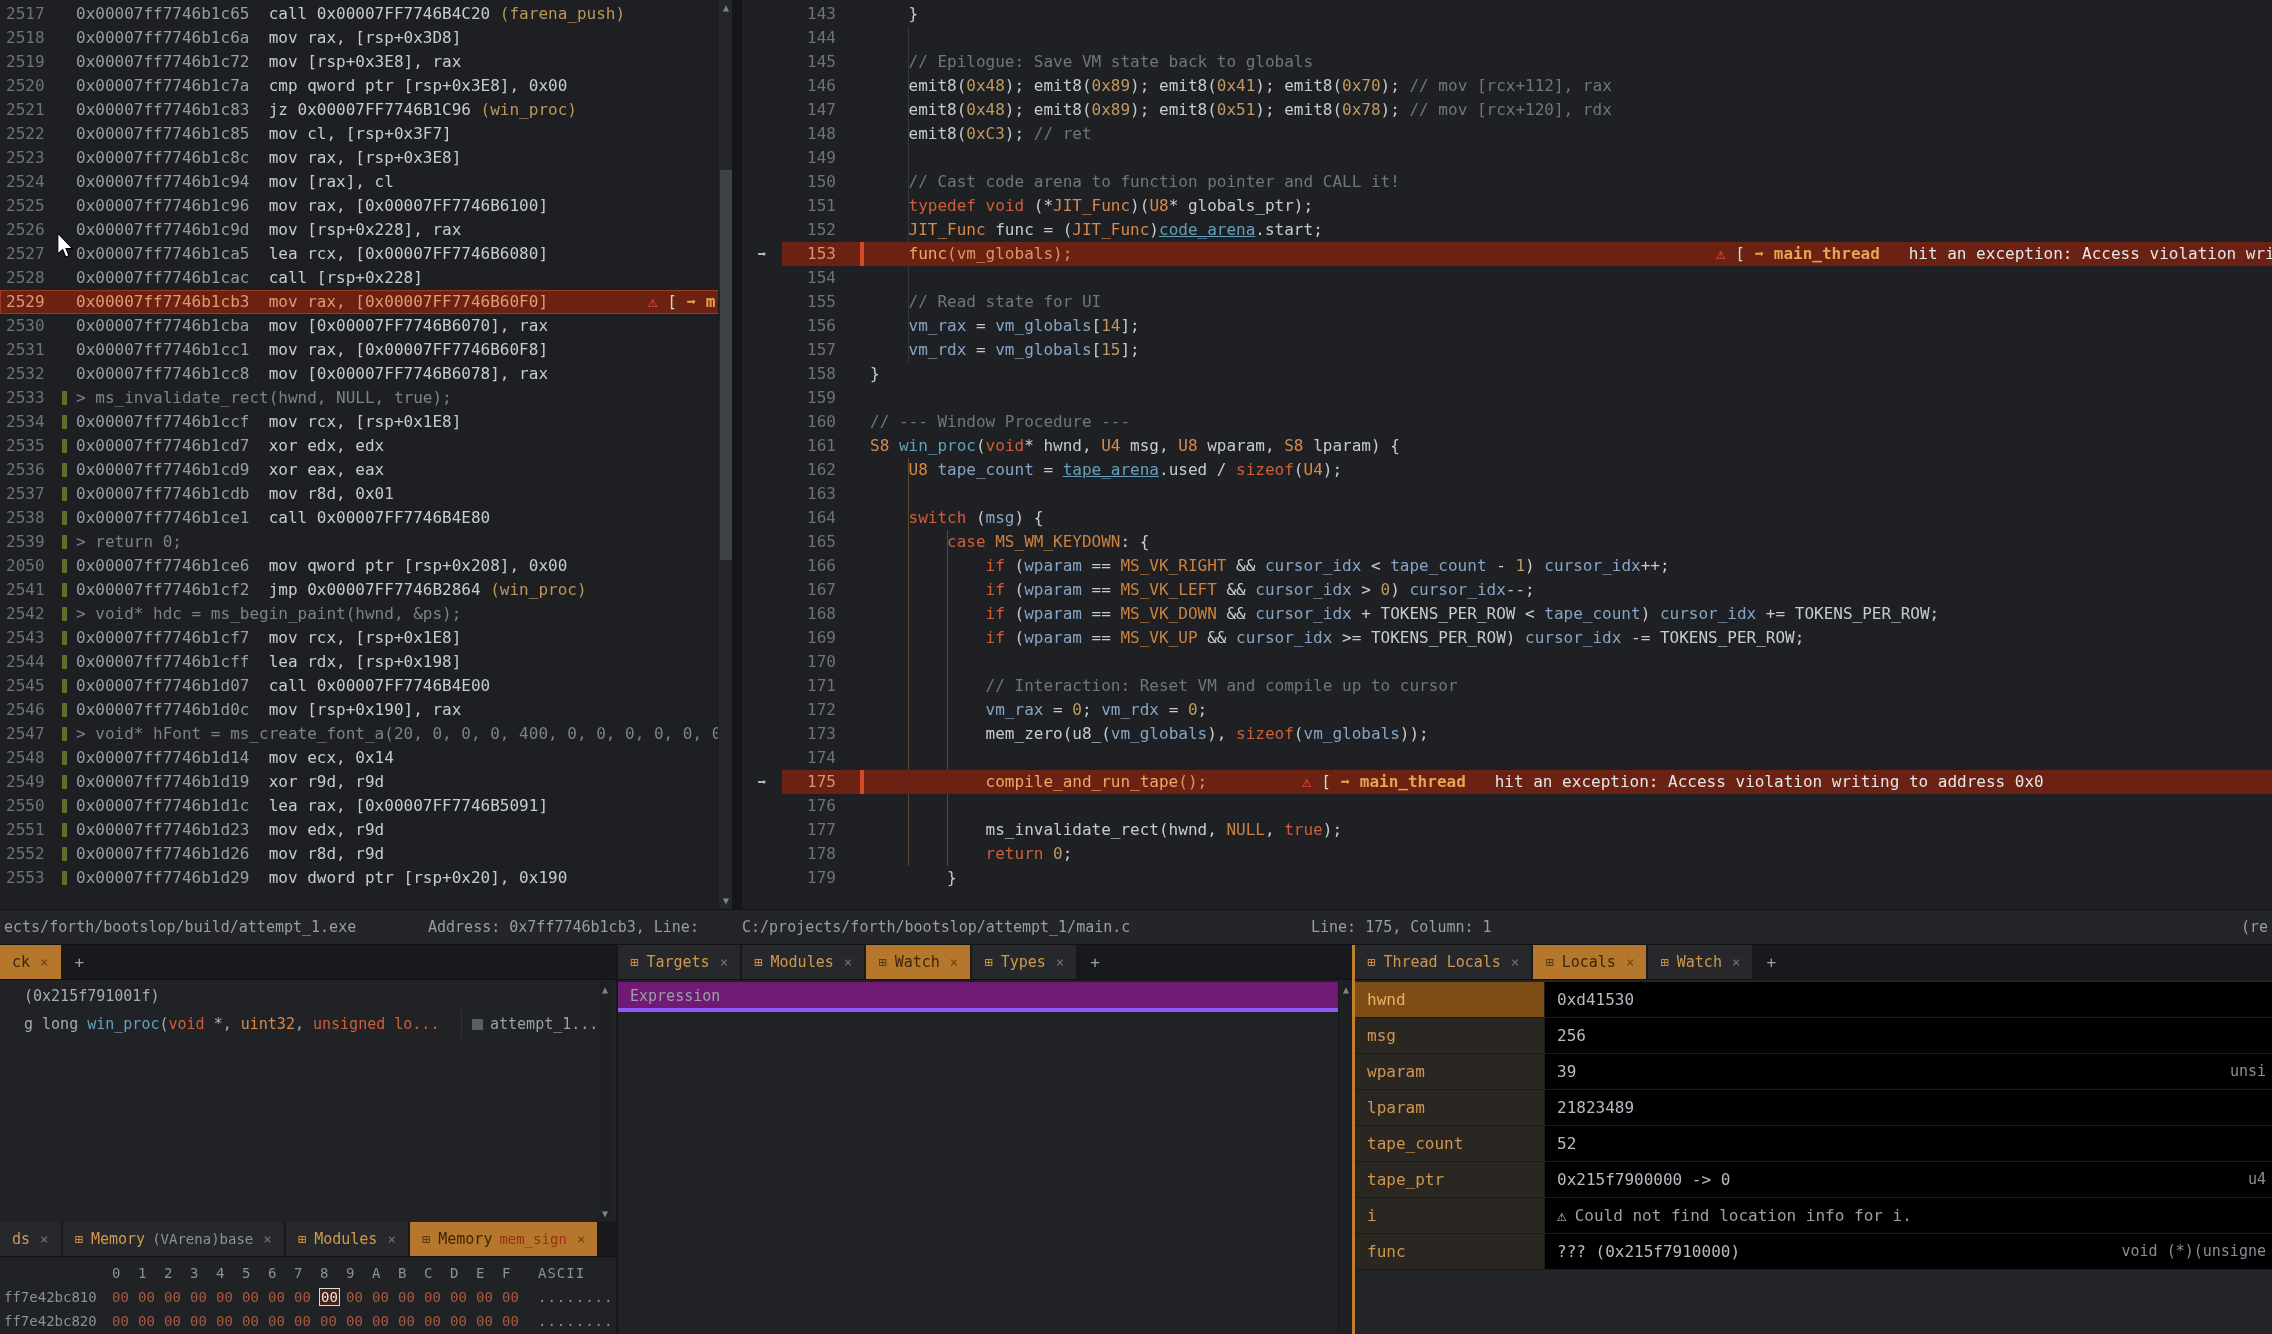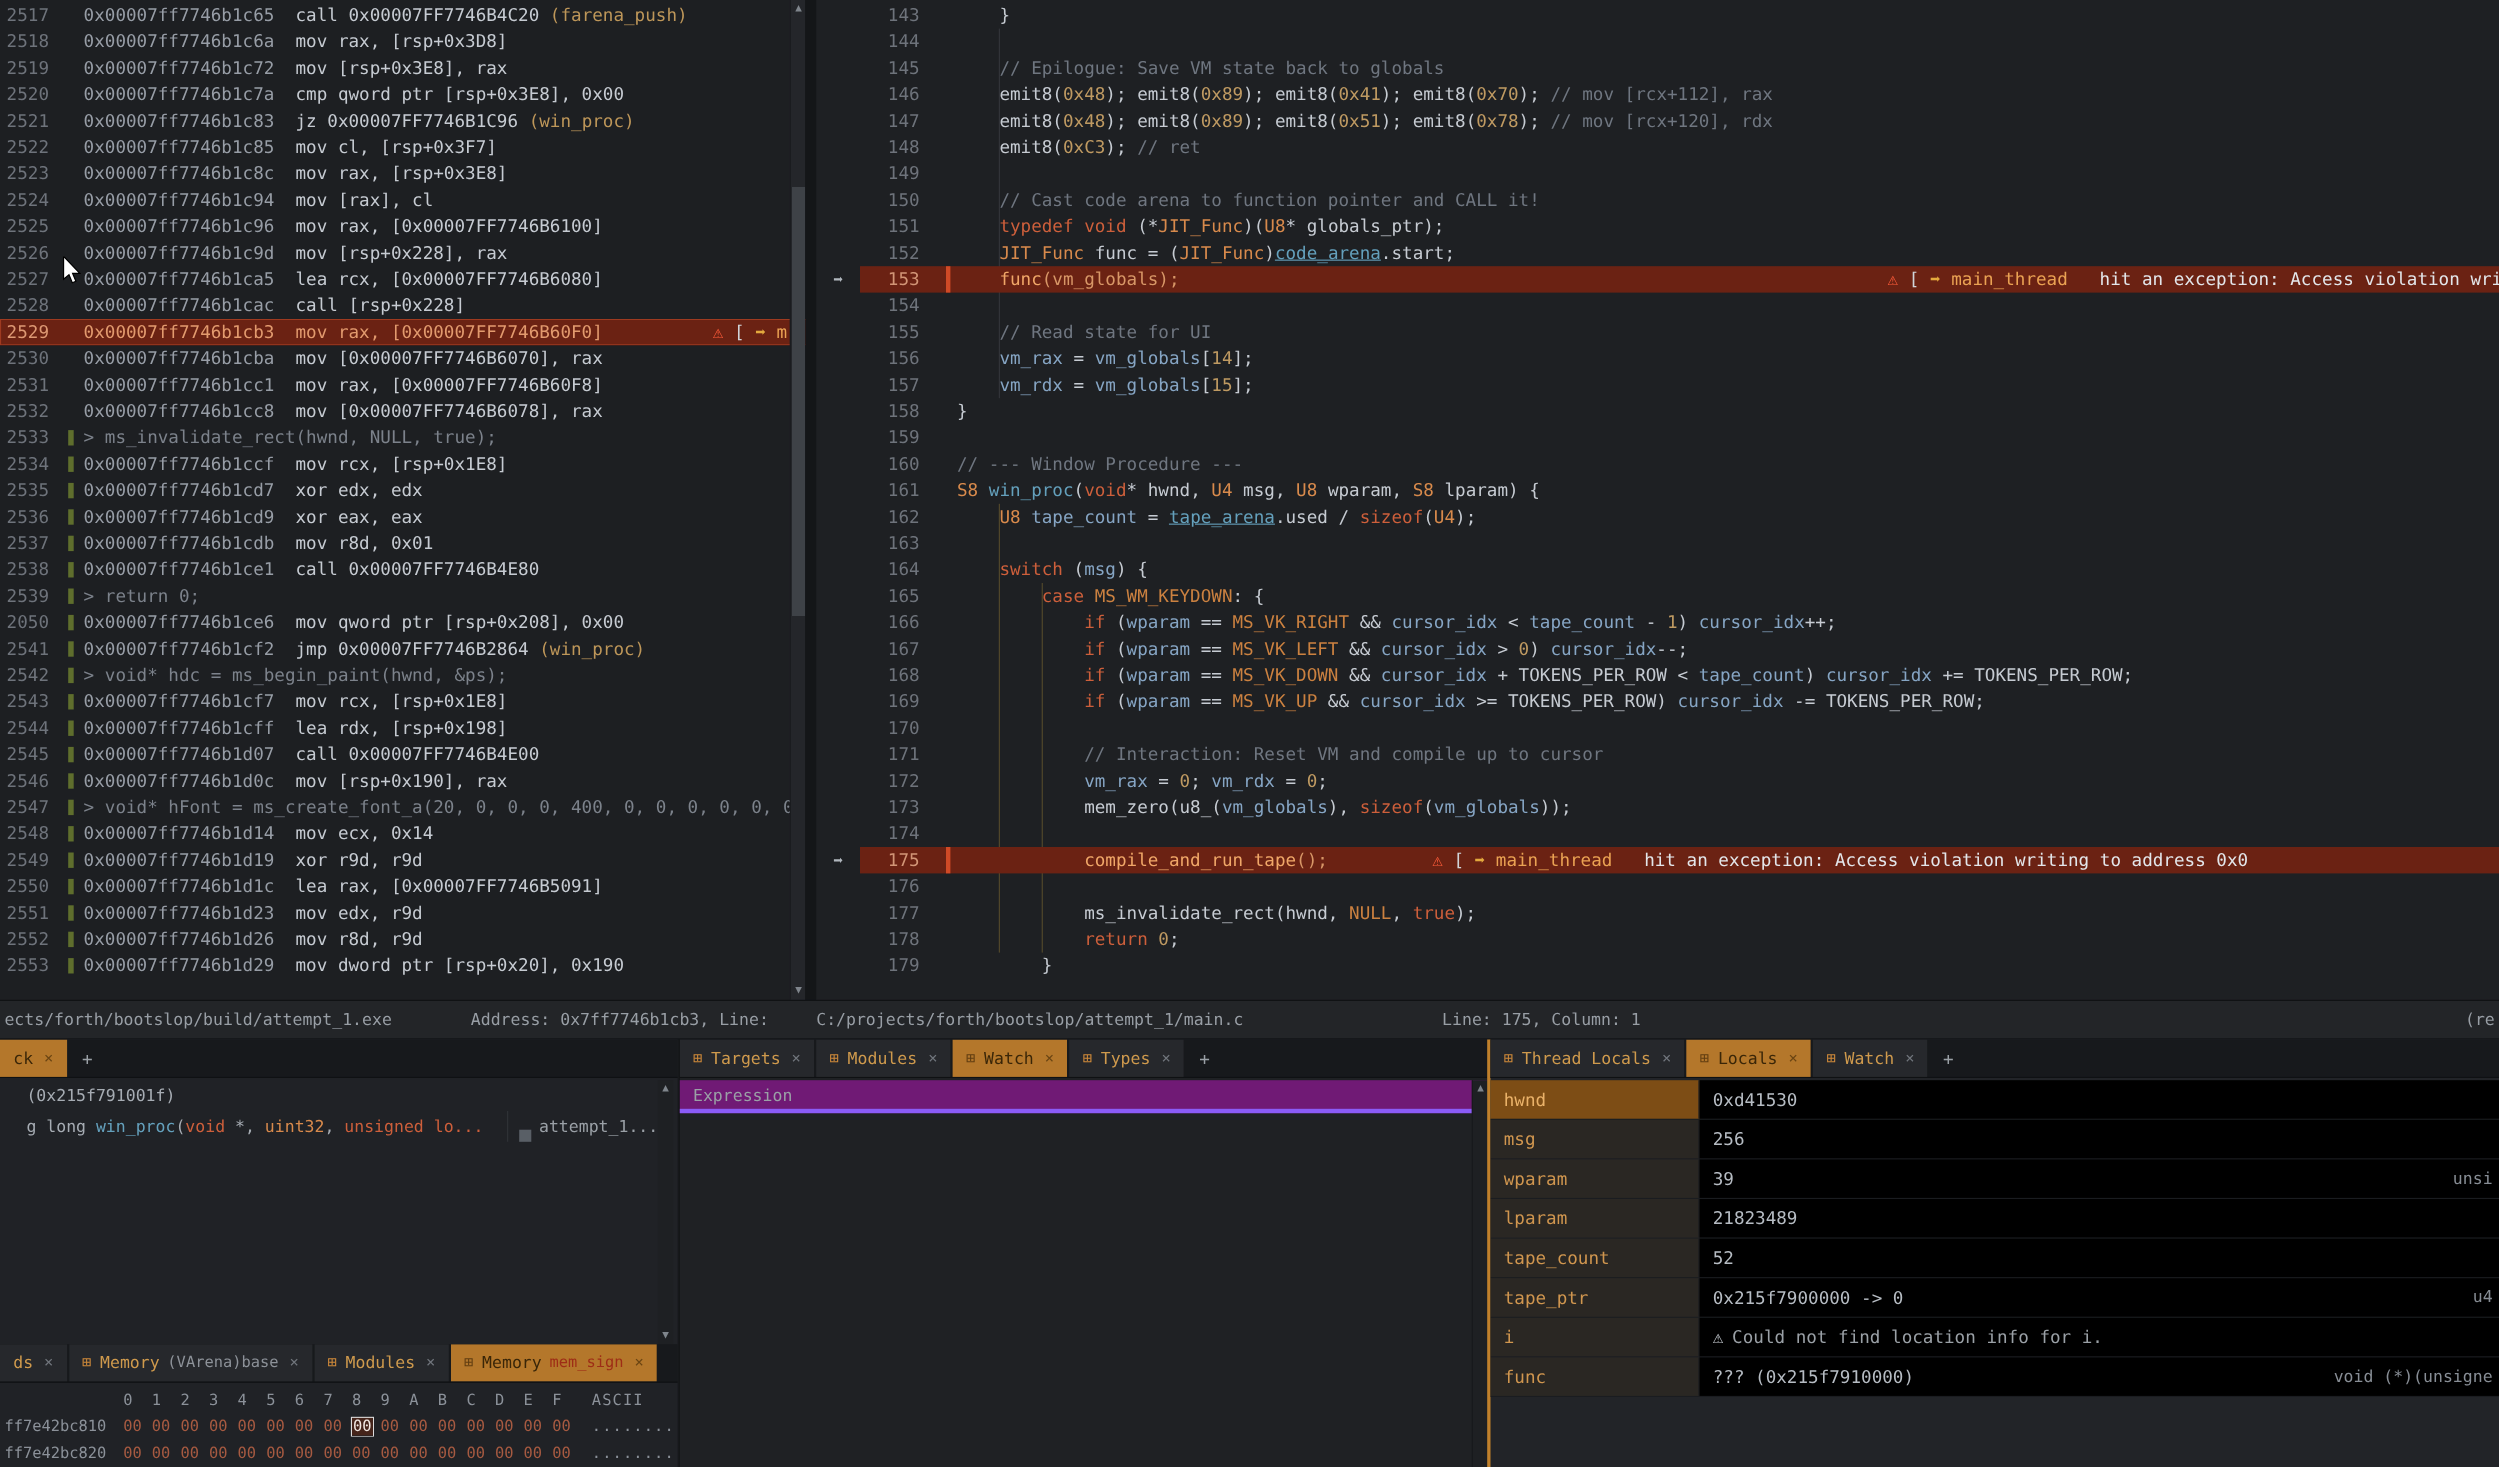--- a/index.html
+++ b/index.html
@@ -18,21 +18,21 @@
   .dins{color:#c6cbd2}
   .dsym{color:#bd9659}
   .dsrc{color:#7c828b}
   .drow.dex{background:#6b2213;box-shadow:inset 0 0 0 1px #9e3a20}
   .drow.dex .dnum{color:#dd9873}
   .drow.dex .daddr,.drow.dex .dins{color:#e29a6e}
   .ann{position:absolute;top:0;white-space:pre}
   .ann .wi{color:#ff5c3a}
   .ann .bk{color:#d0d4d9}
   .ann .ar{color:#e3a93e}
-  .ann .th{color:#eaa253;font-weight:normal}
+  .ann .th{color:#eaa253;font-weight:bold}
   .ann .ms{color:#e3e6ea}
 
   .vsb{position:absolute;background:#24262a}
   .sarr{position:absolute;left:0;width:14px;height:16px;color:#7f858c;font-size:10px;text-align:center;line-height:16px}
   .thumb{position:absolute;left:1px;width:12px;background:#3e4247}
   #dscroll{right:0;top:0;width:14px;height:909px;border-left:1px solid #1a1c1f}
 
   #src{position:absolute;left:742px;top:0;width:1530px;height:909px;background:#1e2023;overflow:hidden}
   .guide{position:absolute;width:1px}
   #src-rows{position:absolute;left:0;top:2px;width:1530px}
@@ -65,21 +65,21 @@
   .tab .tsuf{margin-left:7px;color:#8d9299;font-size:14px}
   .tab.active{background:#b4772b;color:#3a2608}
   .tab.active .ticon{color:#5f3c10}
   .tab.active .tx{color:#6b4513}
   .tab.active .tsuf{color:#9e2d16}
   .tplus{display:flex;align-items:center;padding:0 12px;color:#9aa0a6}
 
   #frames{position:absolute;left:0;top:37px;width:596px}
   .frow{height:28px;line-height:28px;white-space:pre;padding-left:24px;position:relative;font-size:15px}
   .frow .tk-pl{color:#a6acb3}
-  .fmod{position:absolute;left:461px;top:0;height:28px;border-left:1px solid #303338;padding-left:10px;color:#9aa0a6;display:flex;align-items:flex-end;gap:7px;font-size:15px}
+  .fmod{position:absolute;left:461px;top:0;height:28px;border-left:1px solid #303338;padding-left:10px;color:#9aa0a6;display:flex;align-items:center;gap:7px;font-size:15px}
   .micon{width:11px;height:11px;background:#595f66;display:inline-block}
 
   #blscroll{left:598px;top:37px;width:14px;height:240px;background:#1e2023}
   #memtabs{top:277px}
   #memory{position:absolute;left:0;top:312px;width:616px;height:77px;overflow:hidden;font-size:14px;white-space:pre}
   .mrow{position:absolute;left:0;height:24px;line-height:24px;white-space:pre}
   .maddr{display:inline-block;width:112px;padding-left:4px;color:#8b9199}
   .mb{display:inline-block;width:26px;color:#a65a41}
   .mh{display:inline-block;width:26px;color:#8b9199}
   .bv.hl{box-shadow:0 0 0 1px #dcdcdc;color:#f0e6e0;background:#45241a;padding:0 1px}

